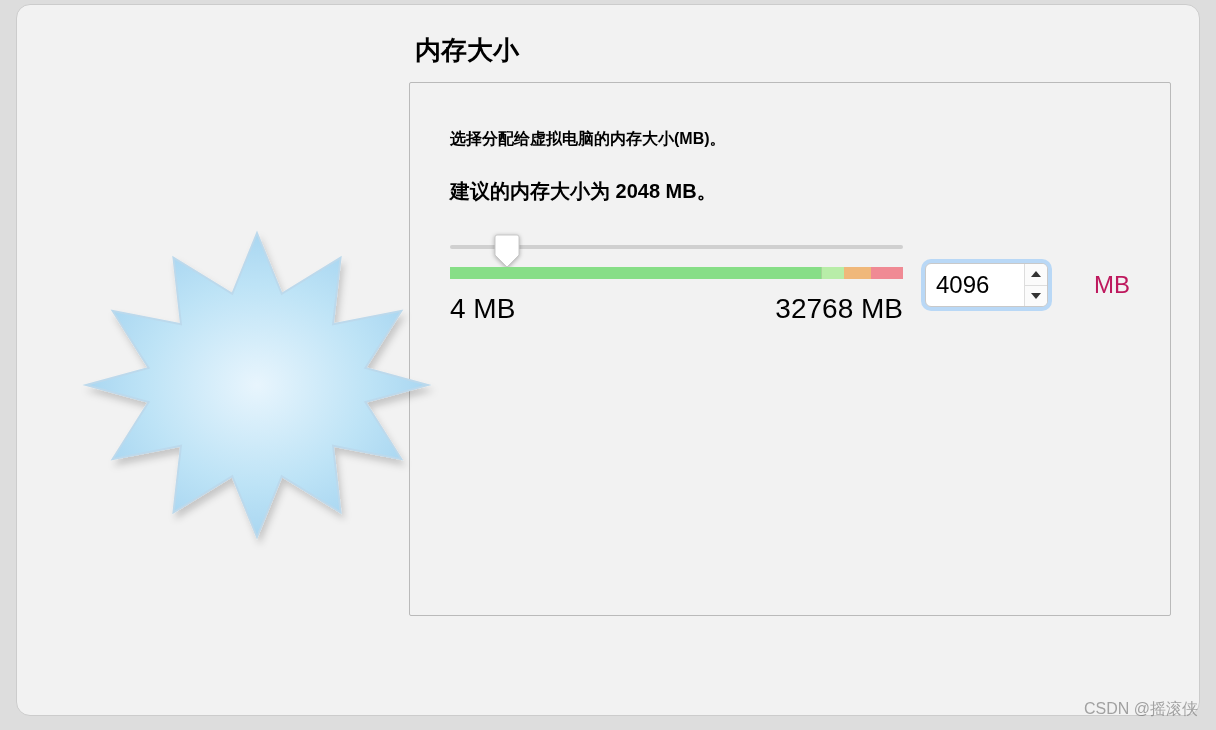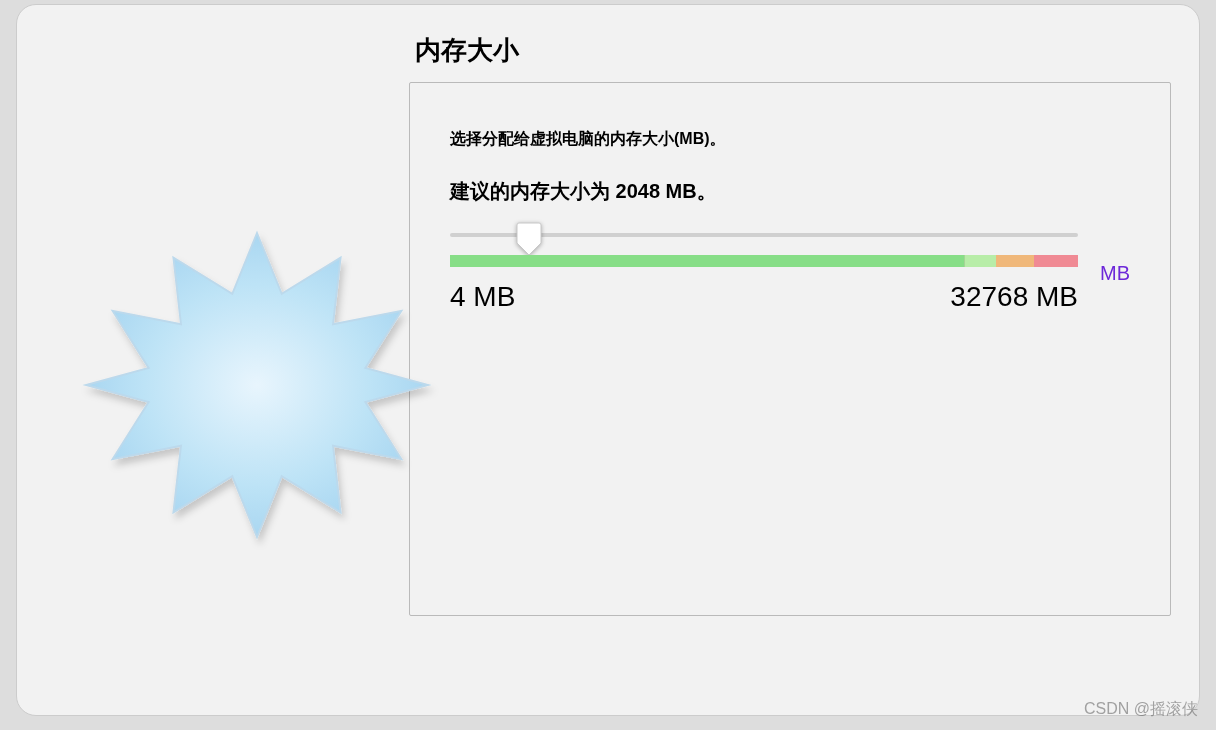--- a/index.html
+++ b/index.html
@@ -12,21 +12,21 @@
       overflow: hidden;
     }
     .dialog {
       position: absolute;
       top: 4px;
       left: 16px;
       width: 1184px;
       height: 712px;
       background: #f2f2f2;
       border: 1px solid #ccc;
-      border-radius: 20px;
+      border-radius: 14px;
       padding: 28px 28px 20px 28px;
     }
     .content-area {
       display: flex;
       gap: 24px;
     }
     .left-illustration {
       width: 340px;
       flex-shrink: 0;
       display: flex;
@@ -60,21 +60,21 @@
     }
     .desc-line {
       font-size: 16px;
       color: #000;
       margin-bottom: 28px;
       font-weight: 600;
     }
     .suggested-line {
       font-size: 20px;
       color: #000;
-      margin-bottom: 28px;
+      margin-bottom: 40px;
       font-weight: 600;
     }
     .slider-row {
       display: flex;
       align-items: center;
       gap: 22px;
     }
     .slider-wrap {
       flex: 1;
       position: relative;
@@ -147,23 +147,24 @@
       align-items:center;
       justify-content:center;
       font-size: 10px;
       color:#333;
       background:#fbfbfb;
       cursor:pointer;
     }
     .step-btn:first-child { border-bottom:1px solid #ddd; border-top-right-radius:5px;}
     .step-btn:last-child { border-bottom-right-radius:5px;}
     .unit {
-      font-size: 20px;
-      color: #6d28d9;
-      font-weight: 500;
+      font-size: 24px;
+      color: #be185d;
+      font-weight: 500;
+      margin-left: 24px;
     }
     .footer {
       position: absolute;
       bottom: 20px;
       right: 28px;
       display: flex;
       gap: 14px;
     }
     .btn {
       min-width: 108px;
@@ -244,20 +245,35 @@
               <div class="seg-light"></div>
               <div class="seg-or"></div>
               <div class="seg-red"></div>
             </div>
             <div class="slider-labels">
               <span>4 MB</span>
               <span>32768 MB</span>
             </div>
           </div>
 
+          <div class="stepper">
+            <input type="text" value="4096" style="">
+            <div class="stepper-btns">
+              <div class="step-btn">
+                <svg width="10" height="6" viewBox="0 0 10 6">
+                    <path d="M0 6 L5 0 L10 6 Z" fill="#333"></path>
+                  </svg>
+              </div>
+              <div class="step-btn">
+                <svg width="10" height="6" viewBox="0 0 10 6">
+                    <path d="M0 0 L5 6 L10 0 Z" fill="#333"></path>
+                  </svg>
+              </div>
+            </div>
+          </div>
           <div class="unit">MB</div>
         </div>
       </div>
     </div>
   </div>
 
 </div>
 
 <div class="watermark">CSDN @摇滚侠</div>
 

